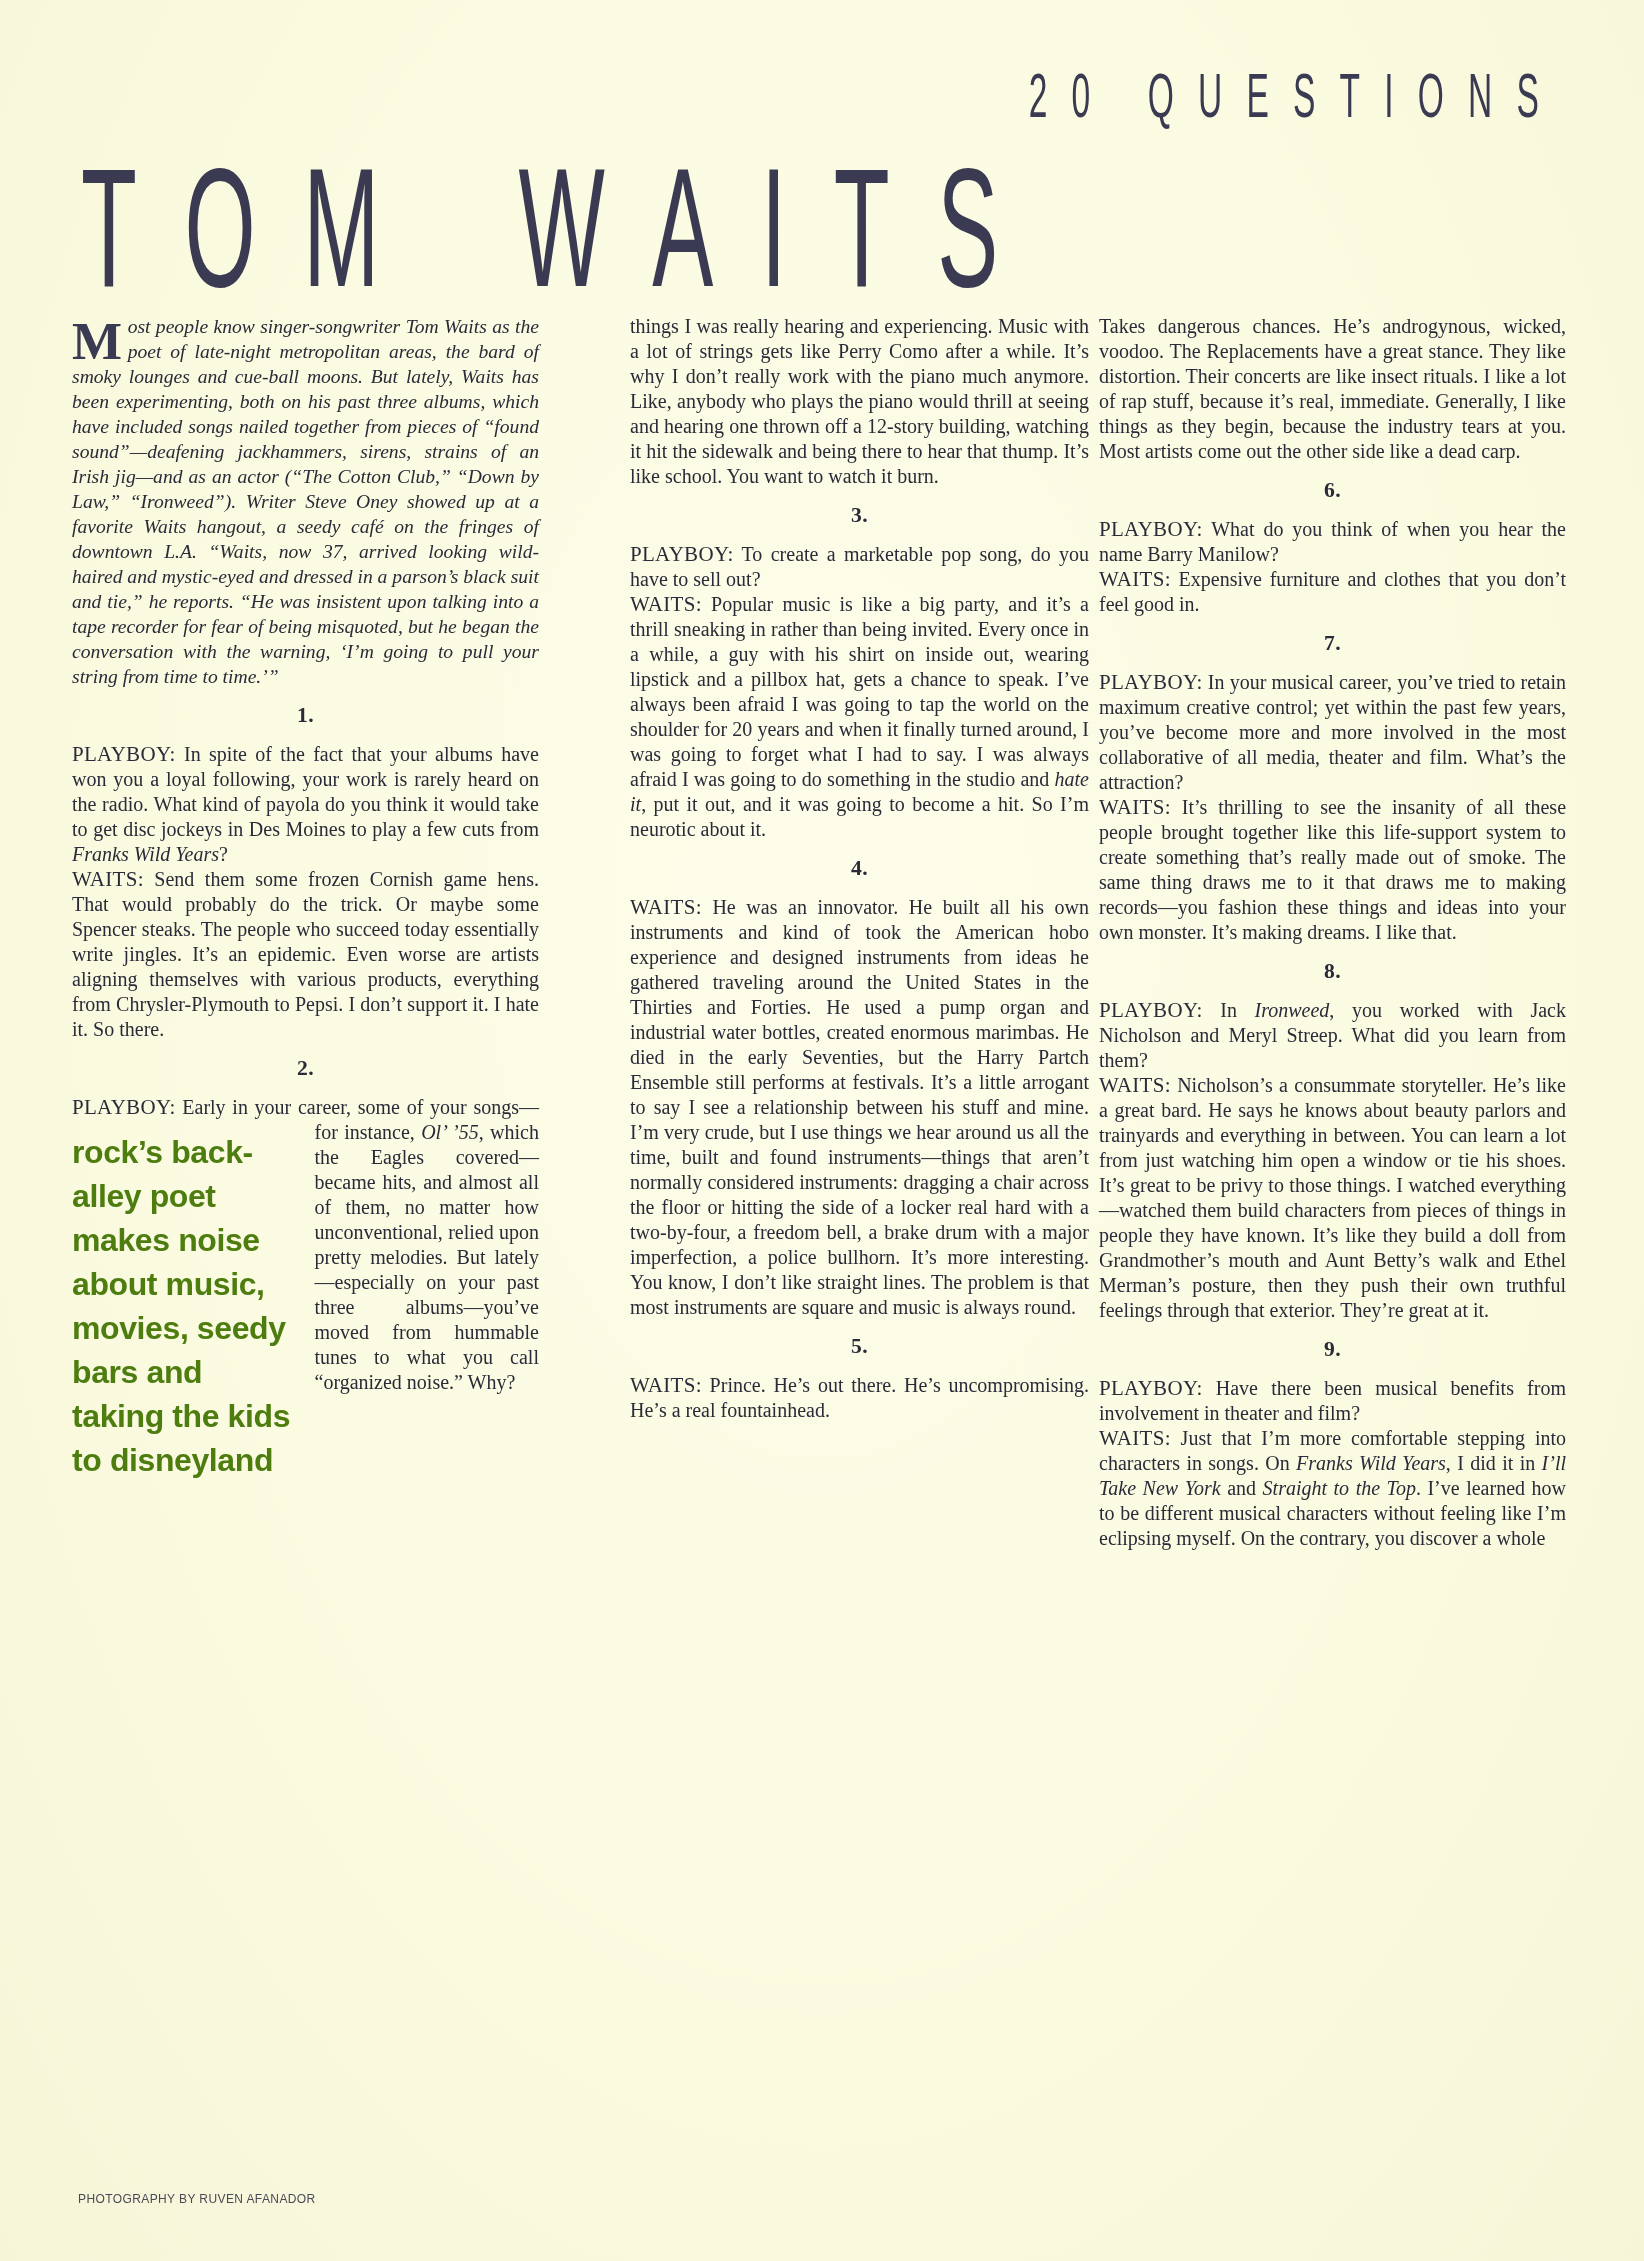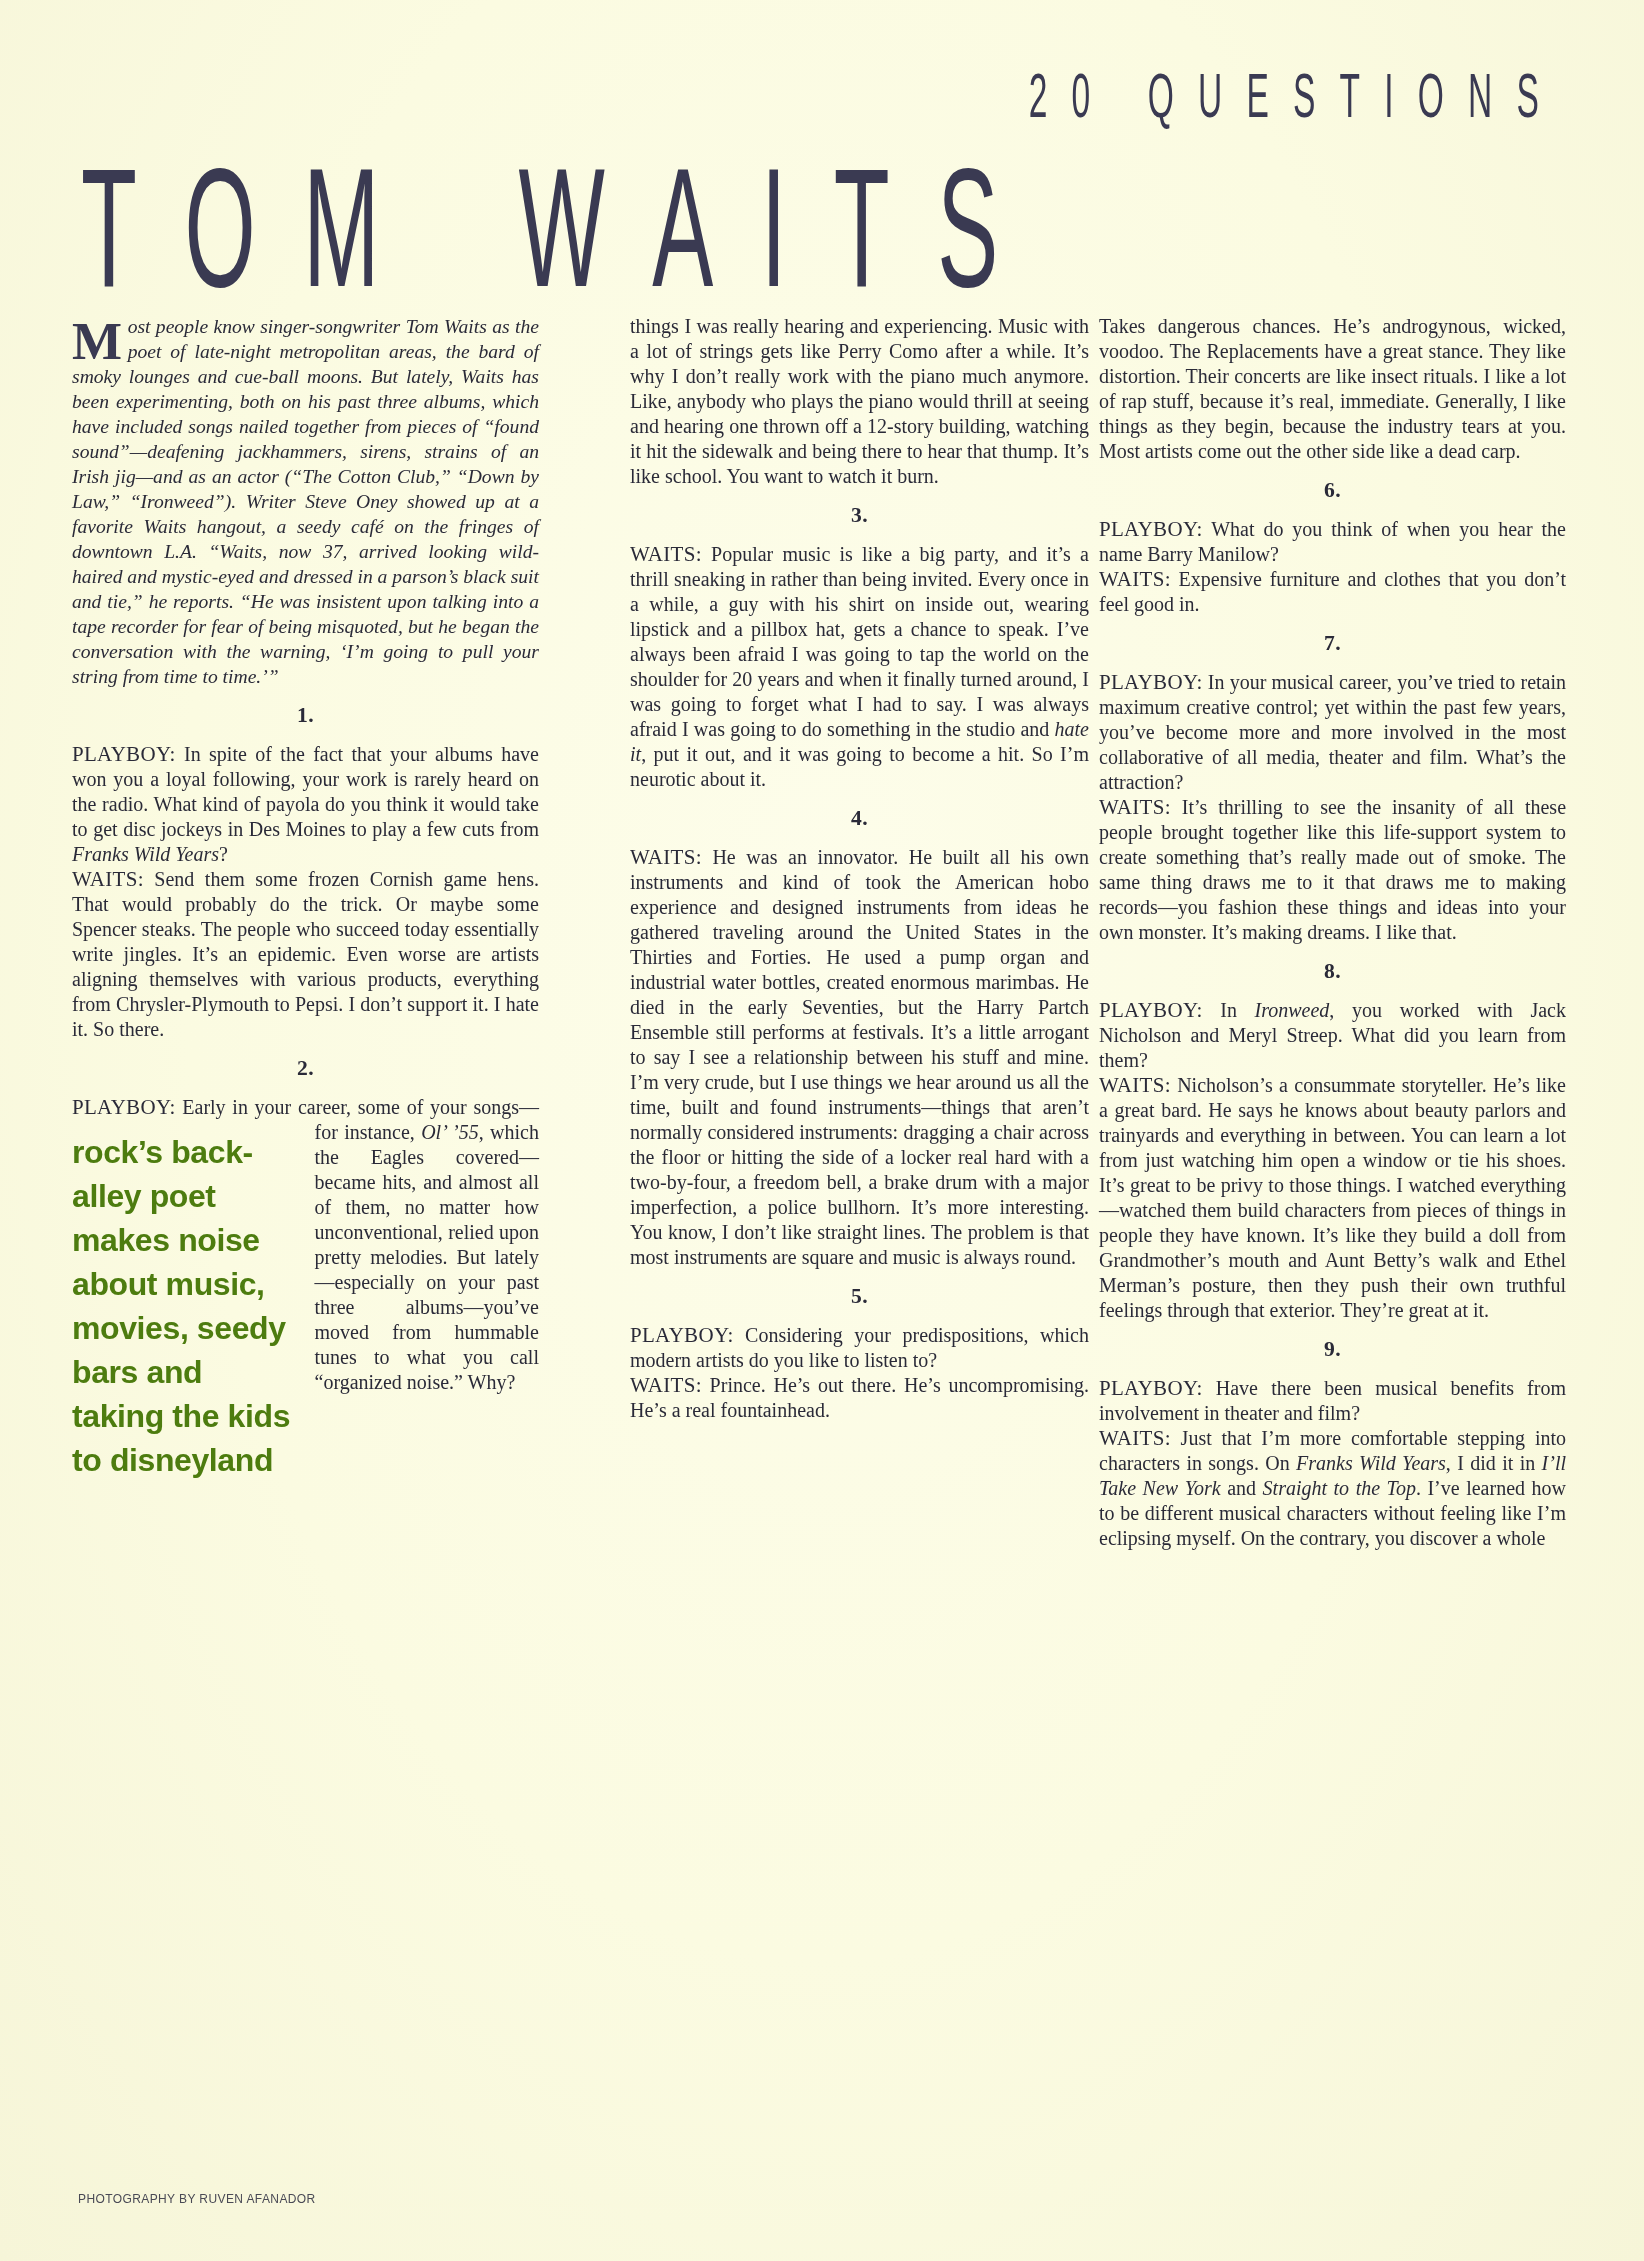--- a/index.html
+++ b/index.html
@@ -167,27 +167,27 @@
 
       <p class="qnum">2.</p>
       <p><span class="spk">PLAYBOY:</span> <span>Early in your career, some of your songs—for instance, </span><span class="ital">Ol’ ’55</span><span class="pullwrap"><span class="pull" id="pullq"><span style="display:block">rock’s back-</span><span style="display:block">alley poet</span><span style="display:block">makes noise</span><span style="display:block">about music,</span><span style="display:block">movies, seedy</span><span style="display:block">bars and</span><span style="display:block">taking the kids</span><span style="display:block">to disneyland</span></span><span class="pullbar"></span></span><span>, which the Eagles covered—became hits, and almost all of them, no matter how unconventional, relied upon pretty melodies. But lately—especially on your past three albums—you’ve moved from hummable tunes to what you call “organized noise.” Why?</span></p>
     </div>
 
     <div class="col col2">
 
       <p>things I was really hearing and experiencing. Music with a lot of strings gets like Perry Como after a while. It’s why I don’t really work with the piano much anymore. Like, anybody who plays the piano would thrill at seeing and hearing one thrown off a 12-story building, watching it hit the sidewalk and being there to hear that thump. It’s like school. You want to watch it burn.</p>
 
       <p class="qnum">3.</p>
+      <p><span class="spk">PLAYBOY:</span> <span>To create a marketable pop song, do you have to sell out?</span></p>
       <p><span class="spk">WAITS:</span> <span>Popular music is like a big party, and it’s a thrill sneaking in rather than being invited. Every once in a while, a guy with his shirt on inside out, wearing lipstick and a pillbox hat, gets a chance to speak. I’ve always been afraid I was going to tap the world on the shoulder for 20 years and when it finally turned around, I was going to forget what I had to say. I was always afraid I was going to do something in the studio and </span><span class="ital">hate it</span><span>, put it out, and it was going to become a hit. So I’m neurotic about it.</span></p>
 
       <p class="qnum">4.</p>
       <p><span class="spk">WAITS:</span> <span>He was an innovator. He built all his own instruments and kind of took the American hobo experience and designed instruments from ideas he gathered traveling around the United States in the Thirties and Forties. He used a pump organ and industrial water bottles, created enormous marimbas. He died in the early Seventies, but the Harry Partch Ensemble still performs at festivals. It’s a little arrogant to say I see a relationship between his stuff and mine. I’m very crude, but I use things we hear around us all the time, built and found instruments—things that aren’t normally considered instruments: dragging a chair across the floor or hitting the side of a locker real hard with a two-by-four, a freedom bell, a brake drum with a major imperfection, a police bullhorn. It’s more interesting. You know, I don’t like straight lines. The problem is that most instruments are square and music is always round.</span></p>
 
       <p class="qnum">5.</p>
-      <p><span class="spk">PLAYBOY:</span> <span>Considering your predispositions, which modern artists do you like to listen to?</span></p>
       <p><span class="spk">WAITS:</span> <span>Prince. He’s out there. He’s uncompromising. He’s a real fountainhead.</span></p>
     </div>
 
     <div class="col col3">
 
       <p>Takes dangerous chances. He’s androgynous, wicked, voodoo. The Replacements have a great stance. They like distortion. Their concerts are like insect rituals. I like a lot of rap stuff, because it’s real, immediate. Generally, I like things as they begin, because the industry tears at you. Most artists come out the other side like a dead carp.</p>
 
       <p class="qnum">6.</p>
       <p><span class="spk">PLAYBOY:</span> <span>What do you think of when you hear the name Barry Manilow?</span></p>
       <p><span class="spk">WAITS:</span> <span>Expensive furniture and clothes that you don’t feel good in.</span></p>

